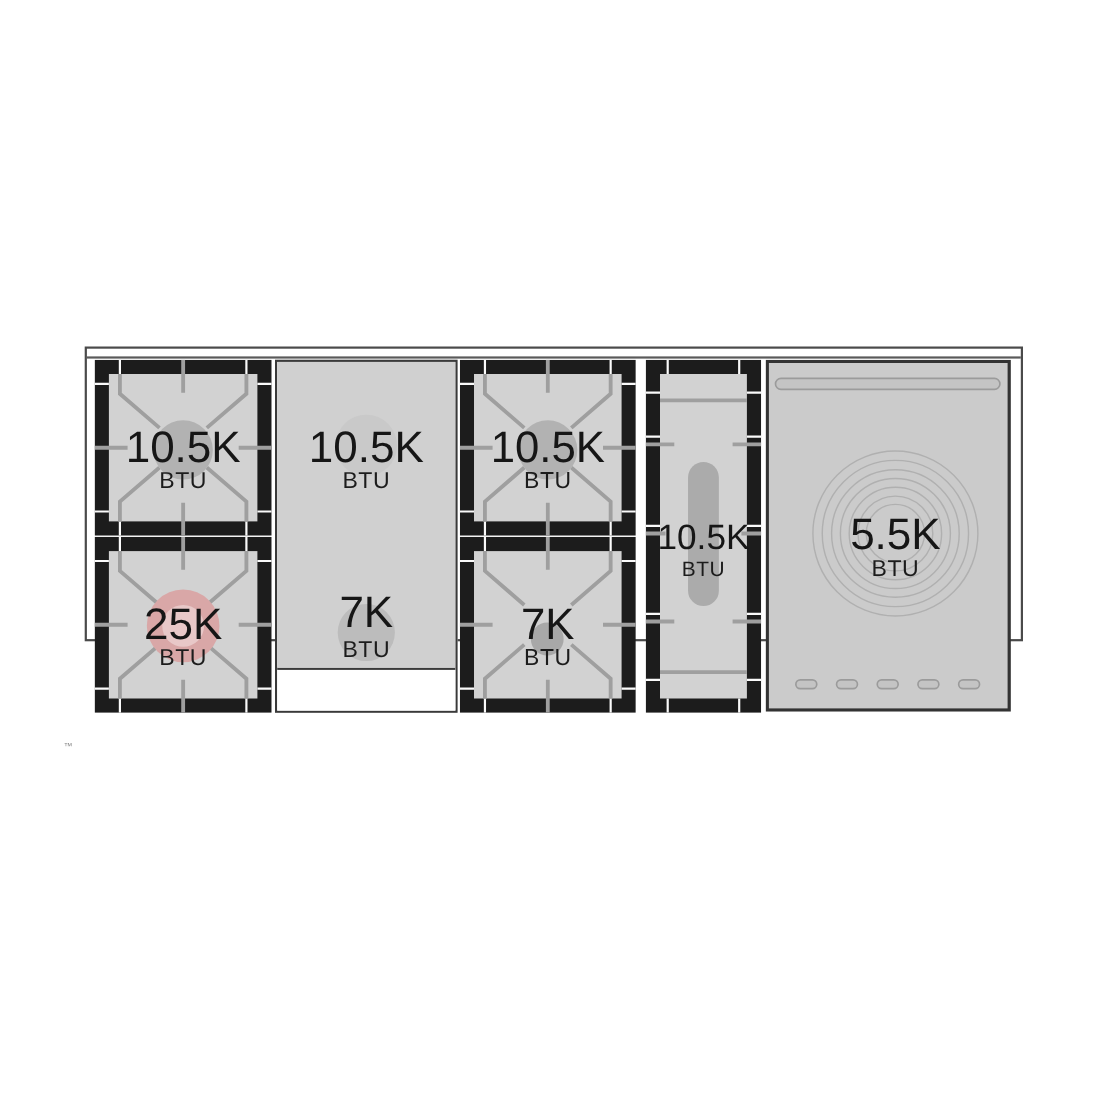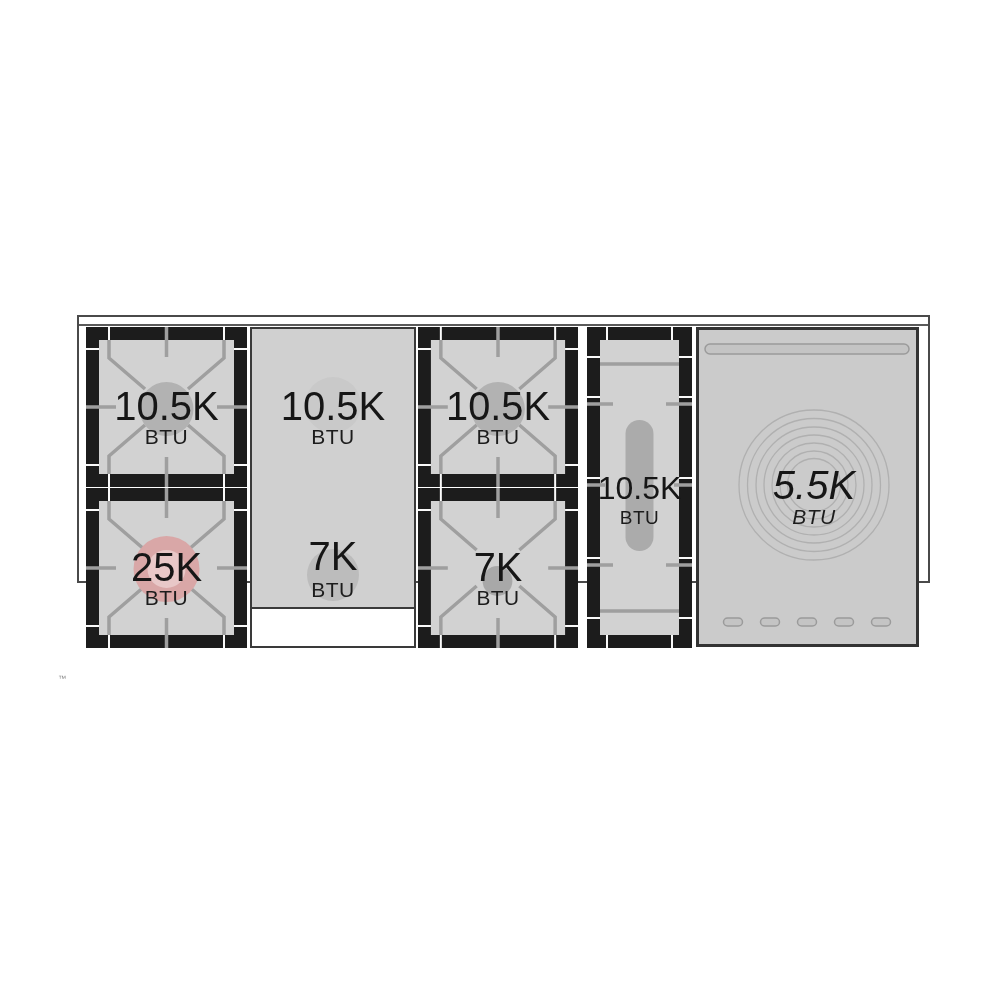--- a/index.html
+++ b/index.html
@@ -115,21 +115,21 @@
       <rect x="13" y="13" width="79" height="295" fill="#d2d2d2"></rect>
       <path class="frame-gap" d="M0 30 H13 M92 30 H105 M0 70 H13 M92 70 H105 M0 151 H13 M92 151 H105 M0 231 H13 M92 231 H105 M0 291 H13 M92 291 H105 M20 0 V13 M85 0 V13 M20 308 V321 M85 308 V321"></path>
       <path class="grate-line" d="M13 37 H92 M13 284 H92"></path>
       <path class="grate-line" d="M0 77 H26 M79 77 H105 M0 158 H18 M87 158 H105 M0 238 H26 M79 238 H105"></path>
       <rect x="38.5" y="93" width="28" height="131" rx="14" fill="#ababab"></rect>
       <text class="num-sm" x="52.5" y="172" text-anchor="middle">10.5K</text>
       <text class="btu-sm" x="52.5" y="197" text-anchor="middle">BTU</text>
     </svg>
   </div>
 
-  <div class="section" style="left:617px;top:10px;font-style:italic;">
+  <div class="section" style="left:617px;top:10px;">
     <svg width="223" height="320" viewBox="0 0 223 320">
       <rect x="1.5" y="1.5" width="220" height="317" fill="#cbcbcb" stroke="#333333" stroke-width="3"></rect>
       <rect x="9" y="17" width="204" height="10" rx="5" fill="#c4c4c4" stroke="#9b9b9b" stroke-width="1.5"></rect>
       <g stroke="#b0b0b0" stroke-width="1.3" fill="none">
         <circle cx="118" cy="158" r="75"></circle>
         <circle cx="118" cy="158" r="66.5"></circle>
         <circle cx="118" cy="158" r="58"></circle>
         <circle cx="118" cy="158" r="50"></circle>
         <circle cx="118" cy="158" r="42"></circle>
         <circle cx="118" cy="158" r="34"></circle>

